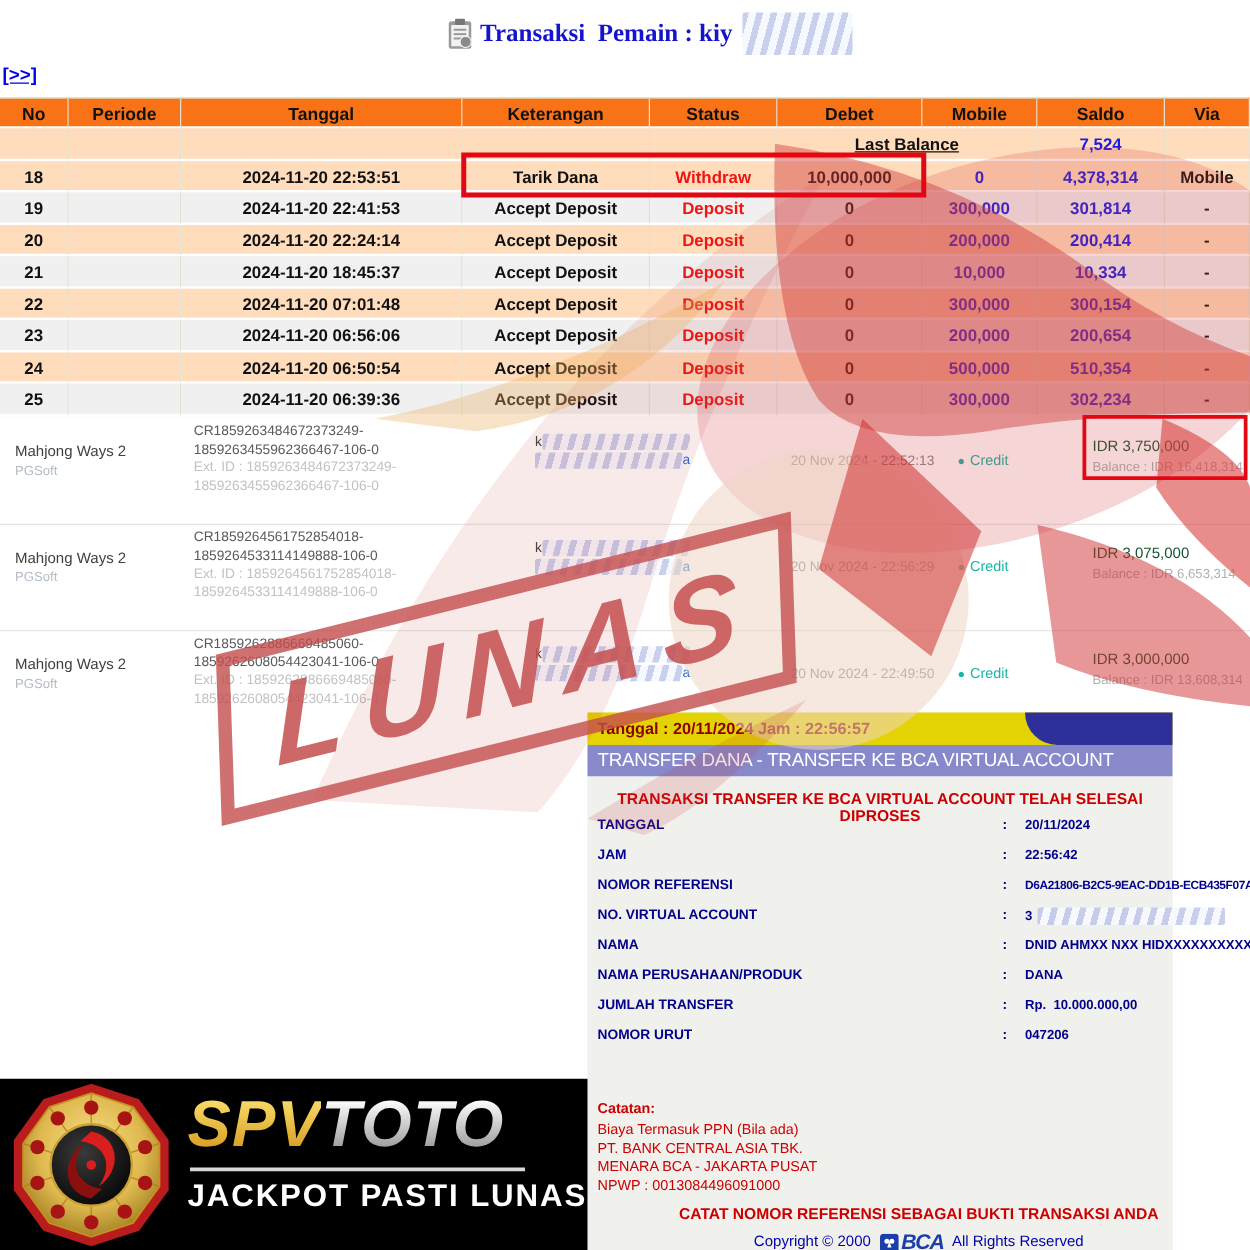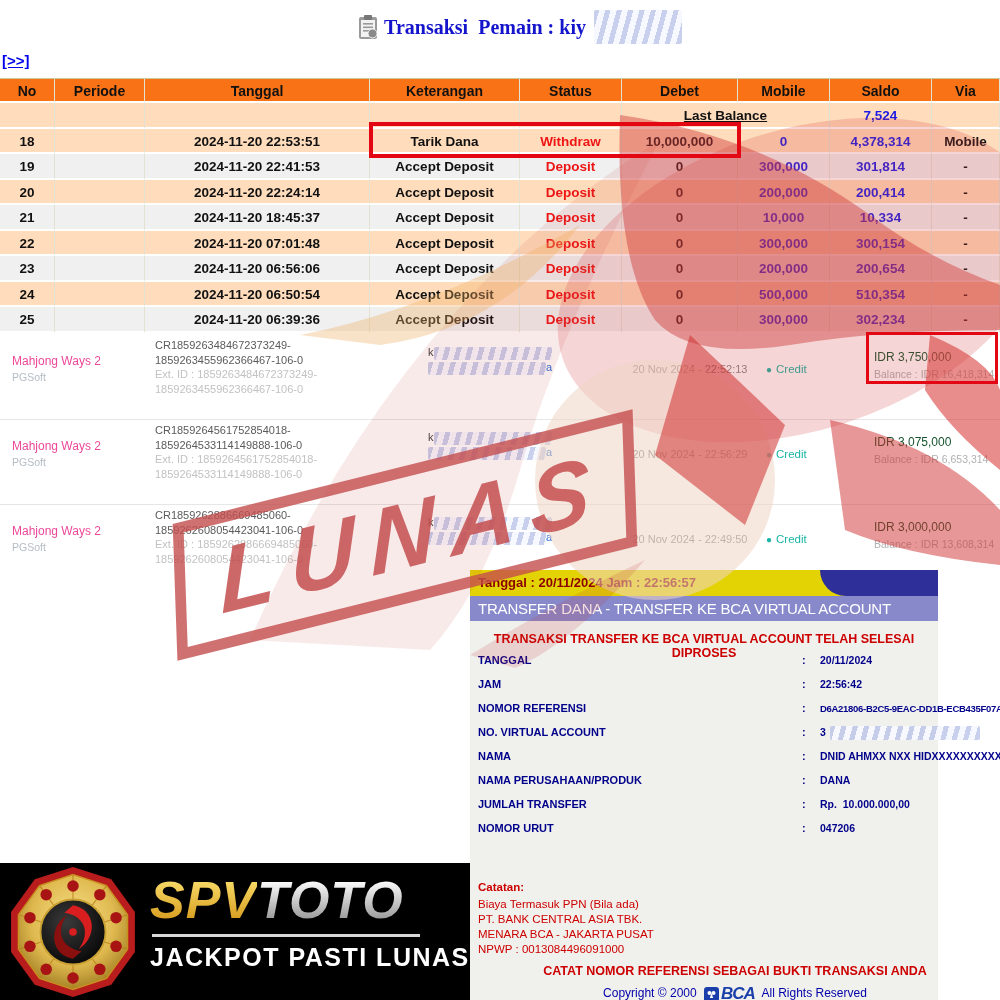--- a/index.html
+++ b/index.html
@@ -23,21 +23,21 @@
   .txtable .hcell { background:#f97316; font-size:14px; height:24px; line-height:22px; }
   .txtable .peach { background:#ffddbc; }
   .txtable .gray  { background:#f0f0f0; }
   .txtable .blue  { color:#1a1ae6; }
   .txtable .red   { color:#ee1515; }
   .txtable .span2 { grid-column:span 2; text-decoration:underline; }
   .redbox-row { position:absolute; left:369px; top:122px; width:372px; height:36px; border:4px solid #e30613; z-index:30; pointer-events:none; }
 
   
   .game-row { position:absolute; left:0; width:1000px; height:80px; }
-  .g-name { position:absolute; left:12px; top:16px; font-size:12px; color:#ec4899; }
+  .g-name { position:absolute; left:12px; top:16px; font-size:12px; color:#404040; }
   .g-prov { position:absolute; left:12px; top:33px; font-size:10.5px; color:#b4bcc4; }
   .g-txn  { position:absolute; left:155px; top:0; font-size:11px; line-height:14.5px; color:#5a5a5a; white-space:nowrap; }
   .g-txn .lt { color:#c2c2c2; }
   .g-cens { position:absolute; left:428px; top:8px; font-size:11px; }
   .g-cens .frag-dark { color:#444; }
   .g-cens .frag-blue { color:#2a6fd6; }
   .g-cens .cbox { width:118px; height:13px; margin:1px 0; }
   .g-date { position:absolute; left:600px; top:25px; width:180px; text-align:center; font-size:11px; color:#8a8a8a; }
   .g-credit { position:absolute; left:766px; top:25px; font-size:11.5px; color:#1ab5a5; }
   .g-credit .dot { font-size:10px; margin-right:4px; }

